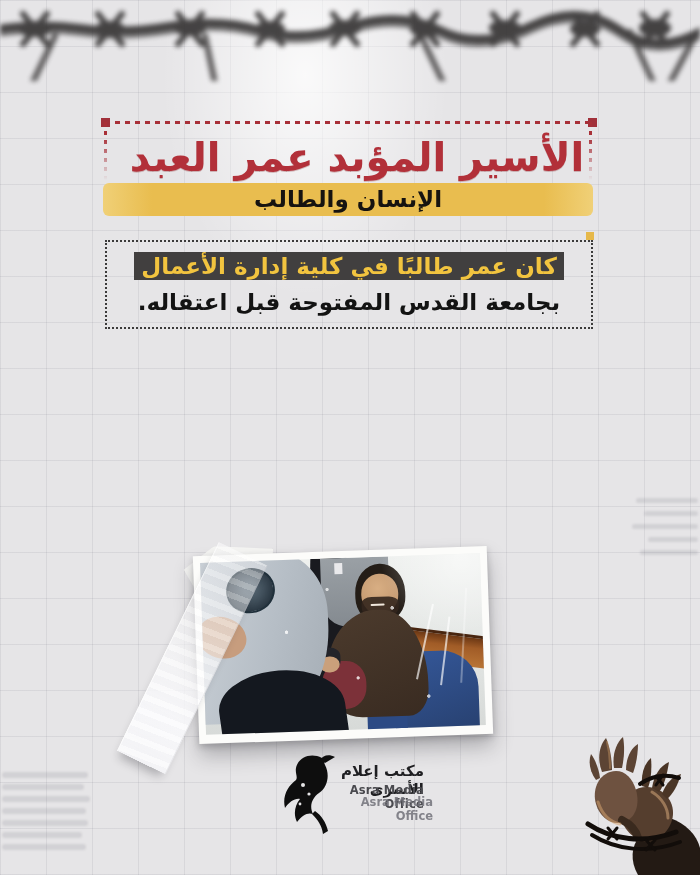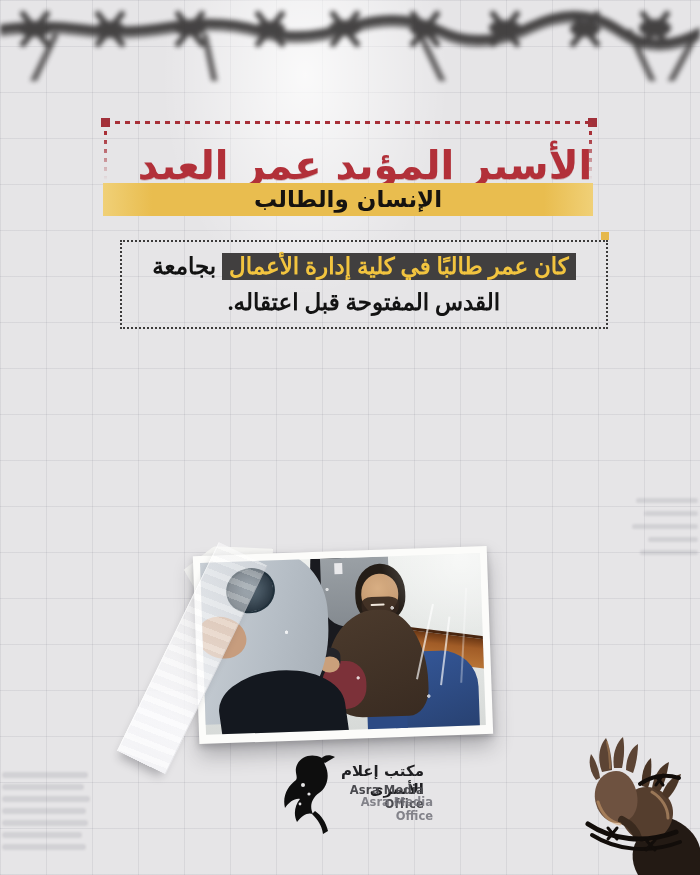--- a/index.html
+++ b/index.html
@@ -29,34 +29,34 @@
   .corner-sq.tl{left:101px;top:118px;}
   .corner-sq.tr{left:588px;top:118px;}
   .title-dash-v{
     position:absolute;top:122px;width:3px;height:58px;
     background:repeating-linear-gradient(to bottom,#a83038 0 4px,transparent 4px 9px);
     -webkit-mask-image:linear-gradient(#000 25%,transparent);mask-image:linear-gradient(#000 25%,transparent);
   }
   .title-dash-v.l{left:104px;}
   .title-dash-v.r{left:589px;}
   .page-title{
-    position:absolute;left:105px;top:126px;width:488px;margin:16px;
+    position:absolute;left:105px;top:126px;width:488px;margin:8px;
     text-align:center;font-size:40px;font-weight:bold;color:#b23039;
     direction:rtl;letter-spacing:0;text-shadow:0 1px 0 rgba(120,20,25,.25);
   }
   .subtitle-band{
     position:absolute;left:103px;top:183px;width:490px;height:33px;
     background:linear-gradient(90deg,#f0d077 0%,#e9bd4f 10%,#e9bd4f 90%,#f0d077 100%);
-    text-align:center;line-height:33px;font-size:23px;font-weight:bold;color:#161310;direction:rtl;
+    text-align:center;line-height:33px;font-size:23px;font-weight:bold;color:#161310;direction:rtl;border-radius:6px;
   }
 
   
   .textbox{
-    position:absolute;left:120px;width:488px;box-sizing:border-box;
-    border:2px dotted #3b3a3a;padding:7px 10px;direction:rtl;font-family:Liberation Serif, serif;
+    position:absolute;left:105px;width:488px;box-sizing:border-box;
+    border:2px dotted #3b3a3a;padding:7px 10px;direction:rtl;
   }
   .textbox .dot{position:absolute;top:-10px;right:-3px;width:8px;height:8px;background:#e6b84a;}
   .textbox p{margin:0;font-size:23px;font-weight:bold;color:#131313;line-height:1.55;text-align:center;}
   .textbox .hl{background:#413f3f;color:#f2c43f;padding:1px 7px;box-decoration-break:clone;-webkit-box-decoration-break:clone;}
   #box1{top:240px;min-height:86px;}
   #box2{top:342px;min-height:86px;}
   #box3{top:442px;min-height:89px;}
 
   
   .torn-paper{

